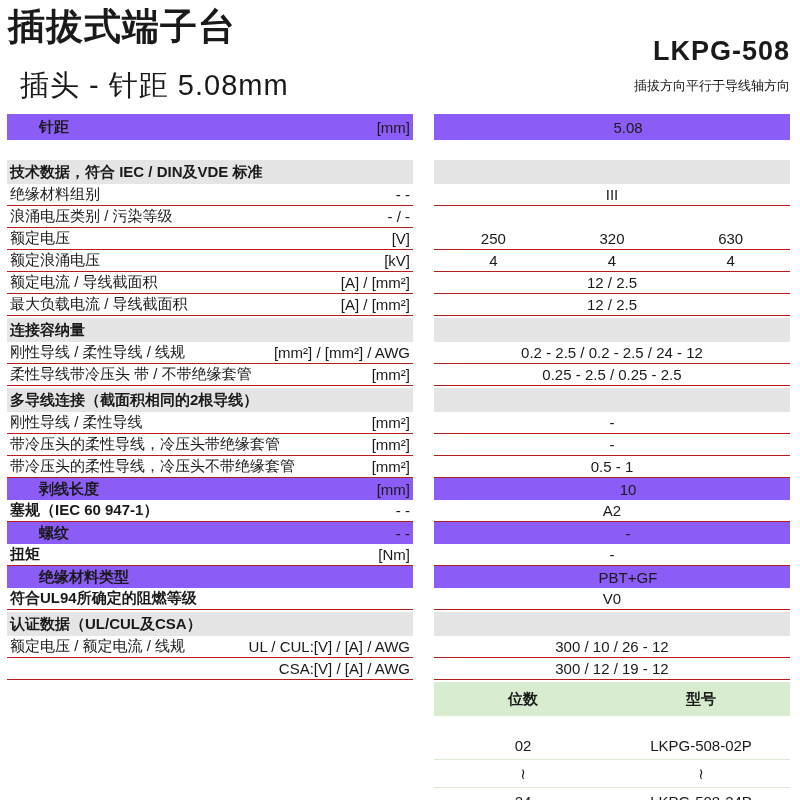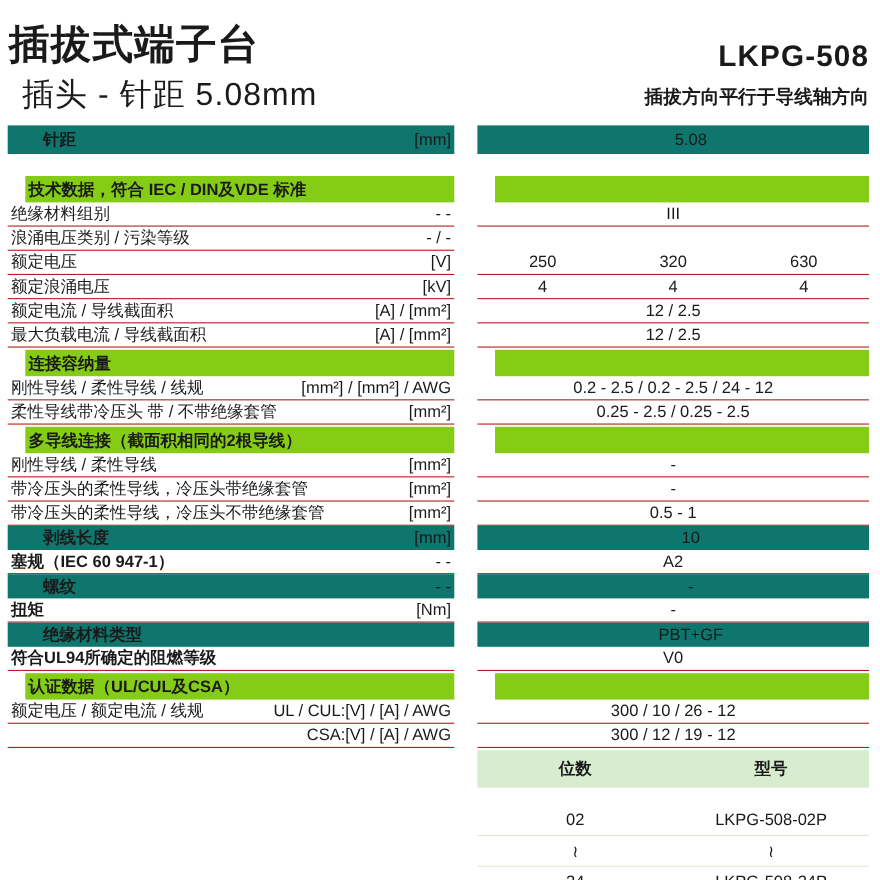--- a/index.html
+++ b/index.html
@@ -3,37 +3,37 @@
 <meta charset="utf-8">
 <style>
   html,body{margin:0;padding:0;background:#ffffff;}
   .page{
     width:800px;height:800px;position:relative;overflow:hidden;
     background:#ffffff;color:#1a1a1a;
     font-family:"Liberation Sans","DejaVu Sans",sans-serif;
   }
   
   .hdr{position:relative;height:112px;}
-  .title{position:absolute;left:8px;top:16px;font-size:37px;font-weight:700;letter-spacing:1px;}
+  .title{position:absolute;left:8px;top:2px;font-size:37px;font-weight:700;letter-spacing:1px;}
   .subtitle{position:absolute;left:20px;top:66px;font-size:29px;letter-spacing:1px;}
   .model-block{position:absolute;left:434px;top:36px;width:356px;text-align:right;}
   .model{font-size:27px;font-weight:700;letter-spacing:1px;}
-  .model-note{font-size:17px;margin-top:10px;font-weight:bold;}
+  .model-note{font-size:13px;margin-top:10px;}
   
   .spec{margin-top:2px;}
   .row{
     display:grid;grid-template-columns:406px 356px;column-gap:21px;
     margin-left:7px;height:22px;font-size:15px;box-sizing:border-box;
   }
   .cl{display:flex;justify-content:space-between;align-items:center;padding:0 3px;box-sizing:border-box;min-width:0;white-space:nowrap;}
   .cr{display:flex;align-items:center;justify-content:center;text-align:center;box-sizing:border-box;}
   .row.head{height:26px;}
-  .row.green .cl,.row.green .cr{background:#0f766e;padding-left:32px;}
+  .row.green .cl,.row.green .cr{background:#8b5cf6;padding-left:32px;}
   .row.section{height:24px;margin-top:2px;}
-  .row.section .cl,.row.section .cr{background:#84cc16;margin-left:16px;}
+  .row.section .cl,.row.section .cr{background:#e5e5e5;}
   .row.section .lbl{font-weight:700;}
   .row.bold .lbl{font-weight:700;}
   .unit{font-weight:400;}
   .row.sep .cl,.row.sep .cr{border-bottom:1px solid #b91c1c;}
   .cr.c3{display:grid;grid-template-columns:1fr 1fr 1fr;align-items:center;justify-items:center;}
   .gap{height:18px;}
   
   .models{margin-left:434px;width:356px;margin-top:2px;font-size:15px;}
   .m-head{
     display:grid;grid-template-columns:1fr 1fr;height:34px;align-items:center;

